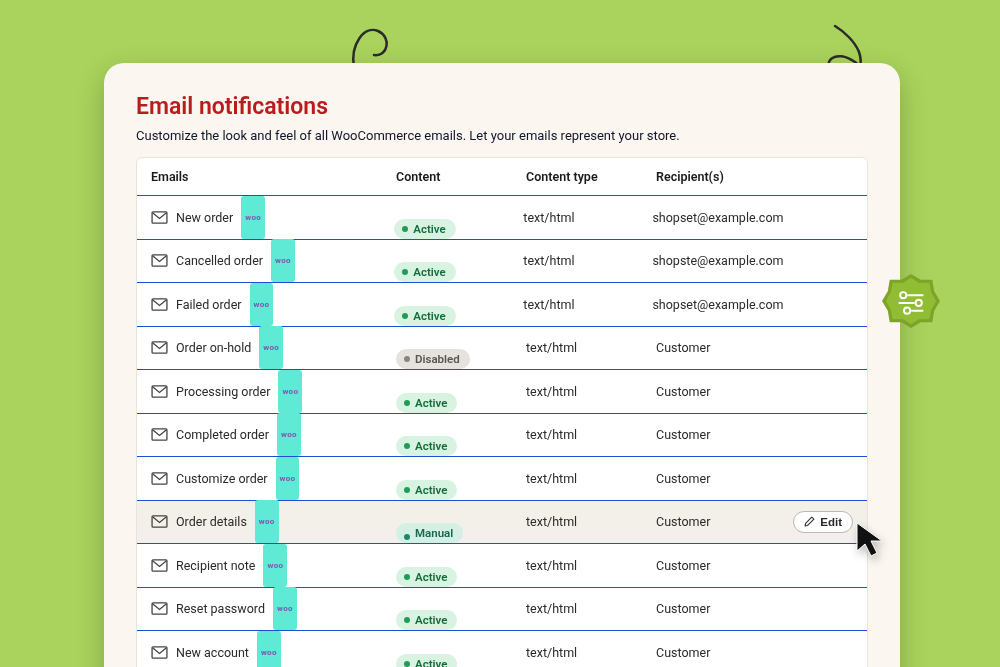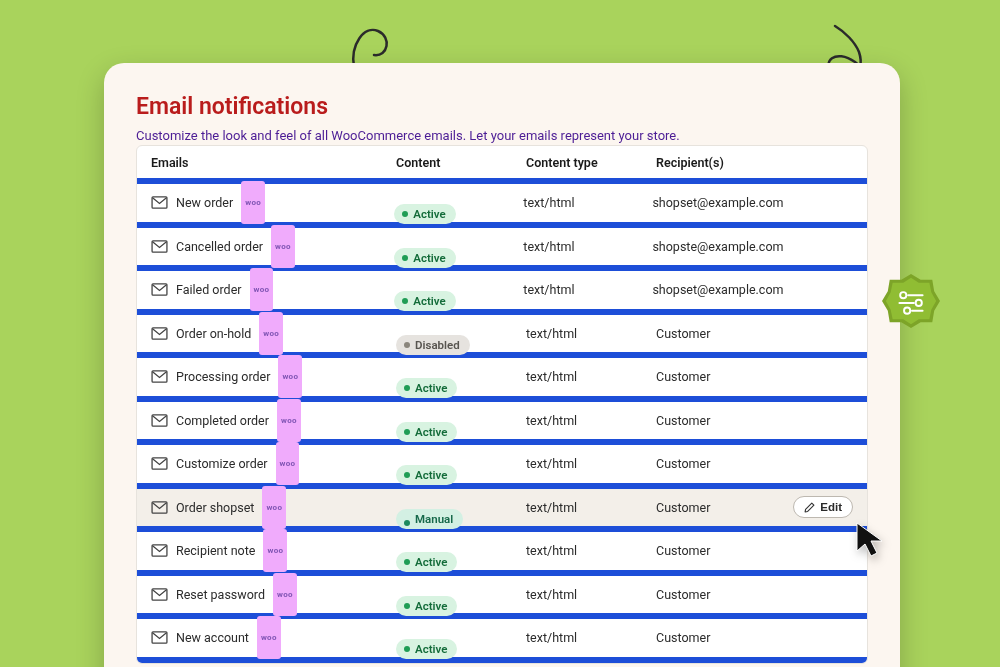--- a/index.html
+++ b/index.html
@@ -46,33 +46,33 @@
     padding: 30px 32px 0 32px;
   }
   .page-title {
     font-size: 23px;
     font-weight: 600;
     color: #b91c1c;
     margin-bottom: 8px;
   }
   .page-subtitle {
     font-size: 13px;
-    color: #4c1d95;
-    margin-bottom: 2px;
+    color: #0f172a;
+    margin-bottom: 14px;
   }
   .table {
     background: #fff;
     border: 1px solid #e7e3dd;
     border-radius: 6px;
     overflow: hidden;
   }
   .row {
     display: flex;
     align-items: center;
-    border-bottom: 6px solid #1d4ed8;
+    border-bottom: 1px solid #1d4ed8;
     padding: 0 14px;
     height: 43.5px;
     position: relative;
   }
   .row.header {
     height: 38px;
   }
   .row.header .col {
     font-weight: 600;
     font-size: 12.5px;
@@ -95,21 +95,21 @@
   .col-actions { width: 70px; justify-content: flex-end; }
 
   .mail-icon {
     width: 17px; height: 13px; flex-shrink: 0;
   }
   .woo-tag {
     display: inline-block;
     font-size: 8px;
     font-weight: 700;
     color: #7f54b3;
-    background: #f0abfc;
+    background: #5eead4;
     border-radius: 3px;
     padding: 17px 4px;
     letter-spacing: 0.3px;
   }
 
   .pill {
     display: inline-flex;
     align-items: center;
     gap: 5px;
     font-size: 11.5px;
@@ -340,21 +340,21 @@
             <span>Customer</span>
           </div>
           <div class="col col-actions"></div>
         </div>
         <div class="row highlight">
           <div class="col col-emails">
             <svg class="mail-icon" viewBox="0 0 18 14">
               <rect x="1" y="1" width="16" height="12" rx="1" fill="none" stroke="#444" stroke-width="1.4"></rect>
               <path d="M1.5 2 L9 8 L16.5 2" fill="none" stroke="#444" stroke-width="1.4"></path>
             </svg>
-            <span>Order shopset</span>
+            <span>Order details</span>
             <span class="woo-tag">woo</span>
           </div>
           <div class="col col-status">
             <span class="pill pill-manual">
               <span class="dot"></span>
               <span>Manual</span>
             </span>
           </div>
           <div class="col col-type">
             <span>text/html</span>

